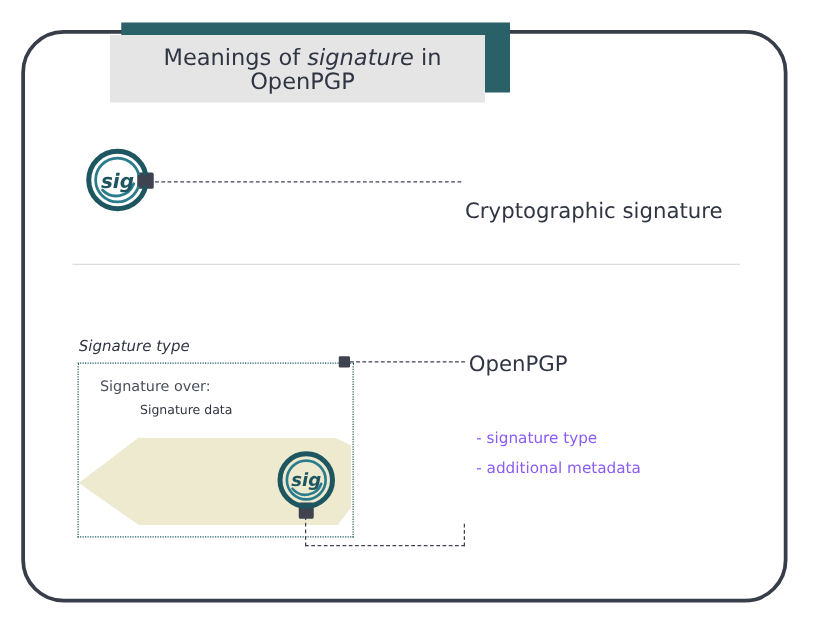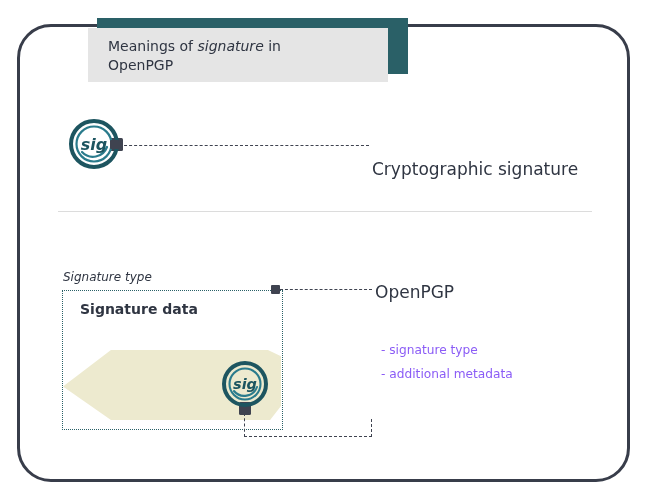--- a/index.html
+++ b/index.html
@@ -21,21 +21,21 @@
   #title-shadow{
     position:absolute;left:9px;top:0;width:311px;height:56px;
     background:#2a6067;
   }
   #title-box{
     position:absolute;left:0;top:10px;width:300px;height:54px;
     background:#e5e5e5;
   }
   #title-text{
     position:absolute;left:20px;top:9px;width:268px;
-    font-size:14px;line-height:19px;color:#2f3542;font-weight:400;
+    font-size:18px;line-height:19px;color:#2f3542;font-weight:400;text-align:center;
   }
   #title-text i{font-style:italic;}
 
   
   #divider{
     position:absolute;left:58px;top:211px;width:534px;height:1px;
     background:#dcdcdc;
   }
 
   
@@ -75,21 +75,21 @@
     font-size:12px;font-style:italic;color:#2f3542;
   }
   #sigtype-box{
     position:absolute;left:62px;top:290px;width:221px;height:140px;
     border:1.6px dotted #2a6067;box-sizing:border-box;
   }
   #sigtype-text{
     position:absolute;left:80px;top:300px;width:200px;
     font-size:11.5px;line-height:19px;color:#4a4f5c;
   }
-  #sigtype-text .b{font-weight:bold;color:#2f3542;font-size:14px;}
+  #sigtype-text .b{font-weight:normal;color:#2f3542;font-size:10px;margin-left:32px;}
 
   
   #beige-tag{
     position:absolute;left:63px;top:350px;width:218px;height:70px;
     background:#edeacf;
     clip-path:polygon(22% 0%, 94% 0%, 100% 9%, 100% 80%, 95% 100%, 22% 100%, 0% 52%);
     border-radius:2px;
   }
 </style>
 </head>
@@ -124,20 +124,21 @@
 
 <div id="crypto-sig-label">Cryptographic signature</div>
 
 <div id="sigtype-label">Signature type</div>
 
 <div id="sigtype-box"></div>
 
 <div id="beige-tag"></div>
 
 <div id="sigtype-text">
+  <div>Signature over:</div>
   <div class="b">Signature data</div>
 </div>
 
 <div class="seal" style="left:217px;top:358px;">
   <svg width="56" height="62" viewBox="0 0 56 62">
     <rect x="22" y="44" width="12" height="13" rx="1.5" fill="#3f4350"></rect>
     <circle cx="28" cy="26" r="21" fill="none" stroke="#1d5560" stroke-width="4"></circle>
     <circle cx="28" cy="26" r="15.5" fill="none" stroke="#2a7b8c" stroke-width="2.1"></circle>
     <path d="M17 33 A13.5 13.5 0 0 0 40 29" fill="none" stroke="#2a7b8c" stroke-width="2.1" stroke-linecap="round"></path>
     <text x="28" y="31" font-family="DejaVu Sans, sans-serif" font-size="14.5" font-style="italic" font-weight="bold" fill="#1d5560" text-anchor="middle">sig</text>

